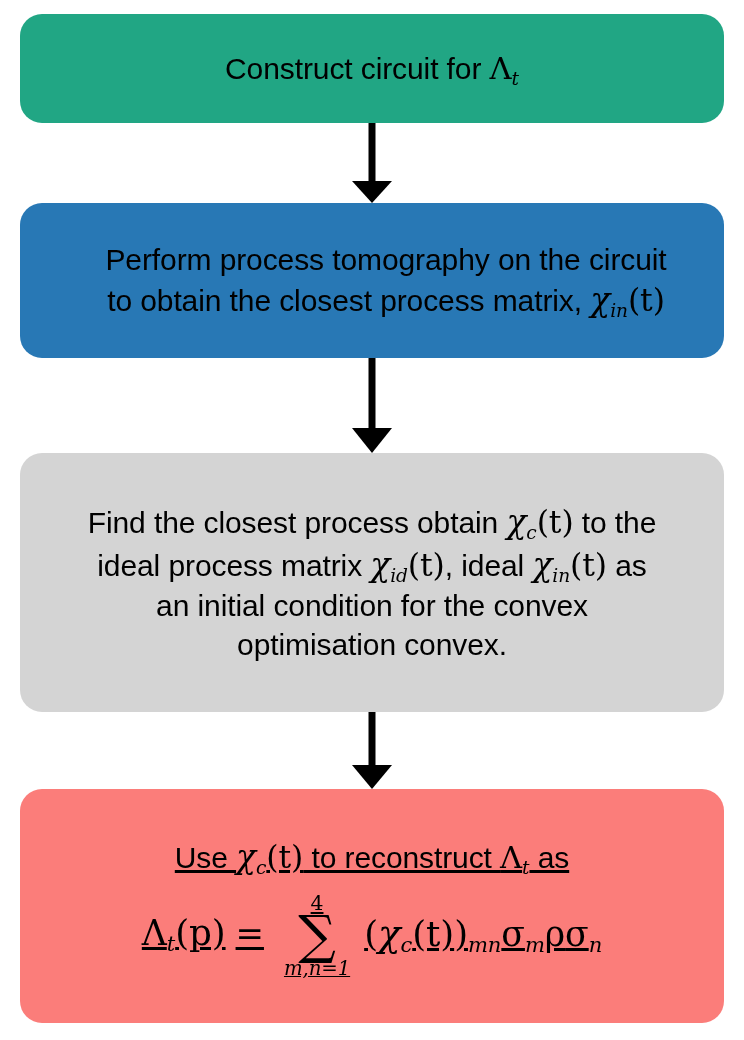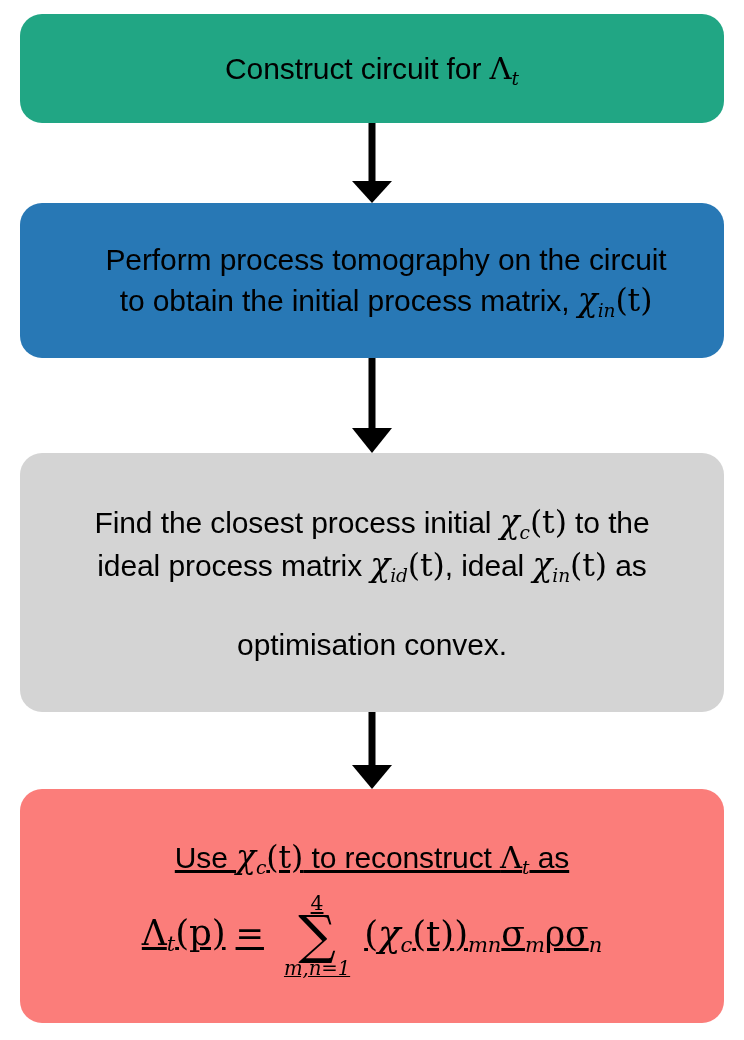--- a/index.html
+++ b/index.html
@@ -165,36 +165,36 @@
   <div class="arrow" style="top:123px;height:80px;">
     <svg width="744" height="80" viewBox="0 0 744 80" xmlns="http://www.w3.org/2000/svg">
       <line x1="372" y1="0" x2="372" y2="60" stroke="#000000" stroke-width="7"></line>
       <polygon points="352,58 392,58 372,80" fill="#000000"></polygon>
     </svg>
   </div>
 
   <div class="node" id="node-tomography" style="background: rgb(40, 120, 181);">
     <span class="node-text">
       <span>Perform process tomography on the circuit</span><br>
-      <span>to obtain the initial process matrix, </span><span class="chi">χ</span><sub class="msub">in</sub><span class="paren">(t)</span>
+      <span>to obtain the closest process matrix, </span><span class="chi">χ</span><sub class="msub">in</sub><span class="paren">(t)</span>
     </span>
   </div>
 
   <div class="arrow" style="top:358px;height:95px;">
     <svg width="744" height="95" viewBox="0 0 744 95" xmlns="http://www.w3.org/2000/svg">
       <line x1="372" y1="0" x2="372" y2="72" stroke="#000000" stroke-width="7"></line>
       <polygon points="352,70 392,70 372,95" fill="#000000"></polygon>
     </svg>
   </div>
 
   <div class="node" id="node-closest" style="background: rgb(212, 212, 212);">
     <span class="node-text">
-      <span>Find the closest process initial </span><span class="chi">χ</span><sub class="msub">c</sub><span class="paren">(t)</span><span> to the</span><br>
+      <span>Find the closest process obtain </span><span class="chi">χ</span><sub class="msub">c</sub><span class="paren">(t)</span><span> to the</span><br>
       <span>ideal process matrix </span><span class="chi">χ</span><sub class="msub">id</sub><span class="paren">(t)</span><span>, ideal </span><span class="chi">χ</span><sub class="msub">in</sub><span class="paren">(t)</span><span> as</span><br>
-      <br>
+      <span>an initial condition for the convex</span><br>
       <span>optimisation convex.</span>
     </span>
   </div>
 
   <div class="arrow" style="top:712px;height:77px;">
     <svg width="744" height="77" viewBox="0 0 744 77" xmlns="http://www.w3.org/2000/svg">
       <line x1="372" y1="0" x2="372" y2="55" stroke="#000000" stroke-width="7"></line>
       <polygon points="352,53 392,53 372,77" fill="#000000"></polygon>
     </svg>
   </div>

